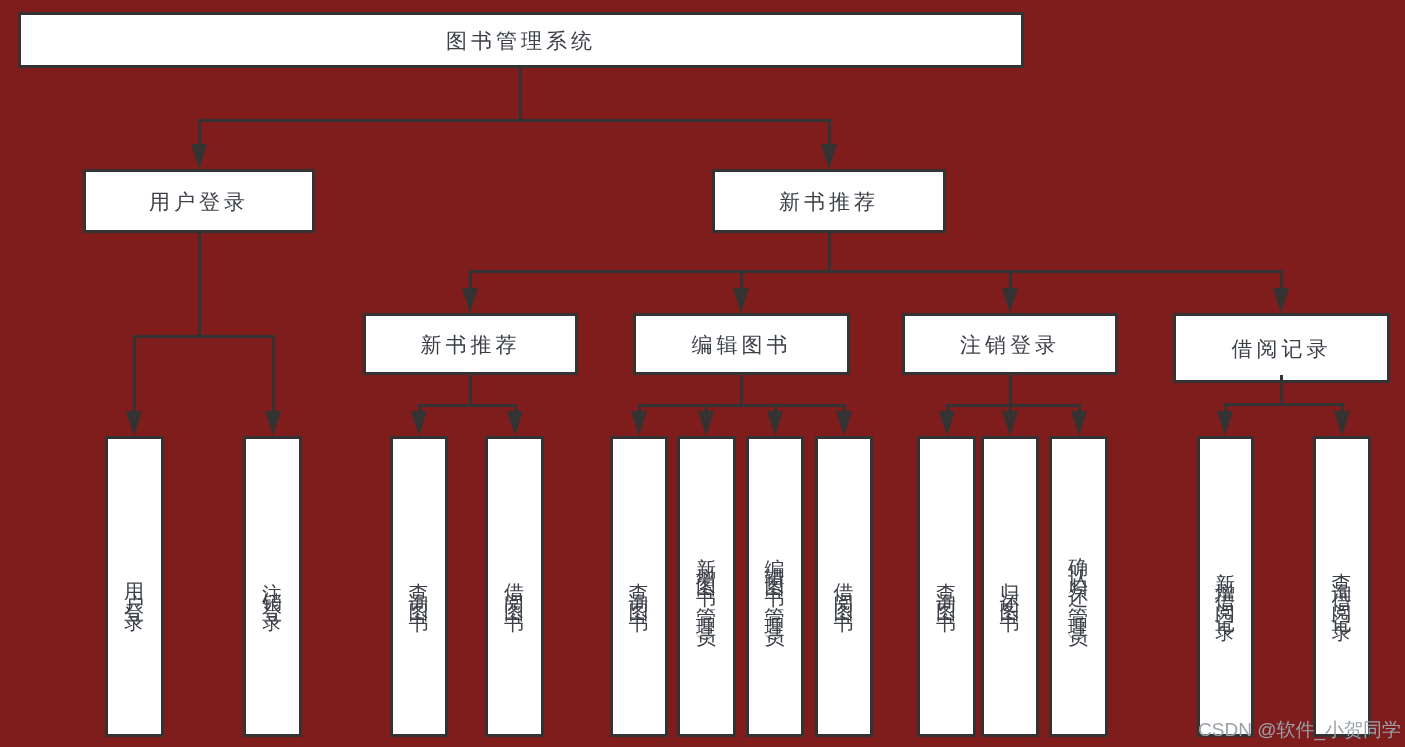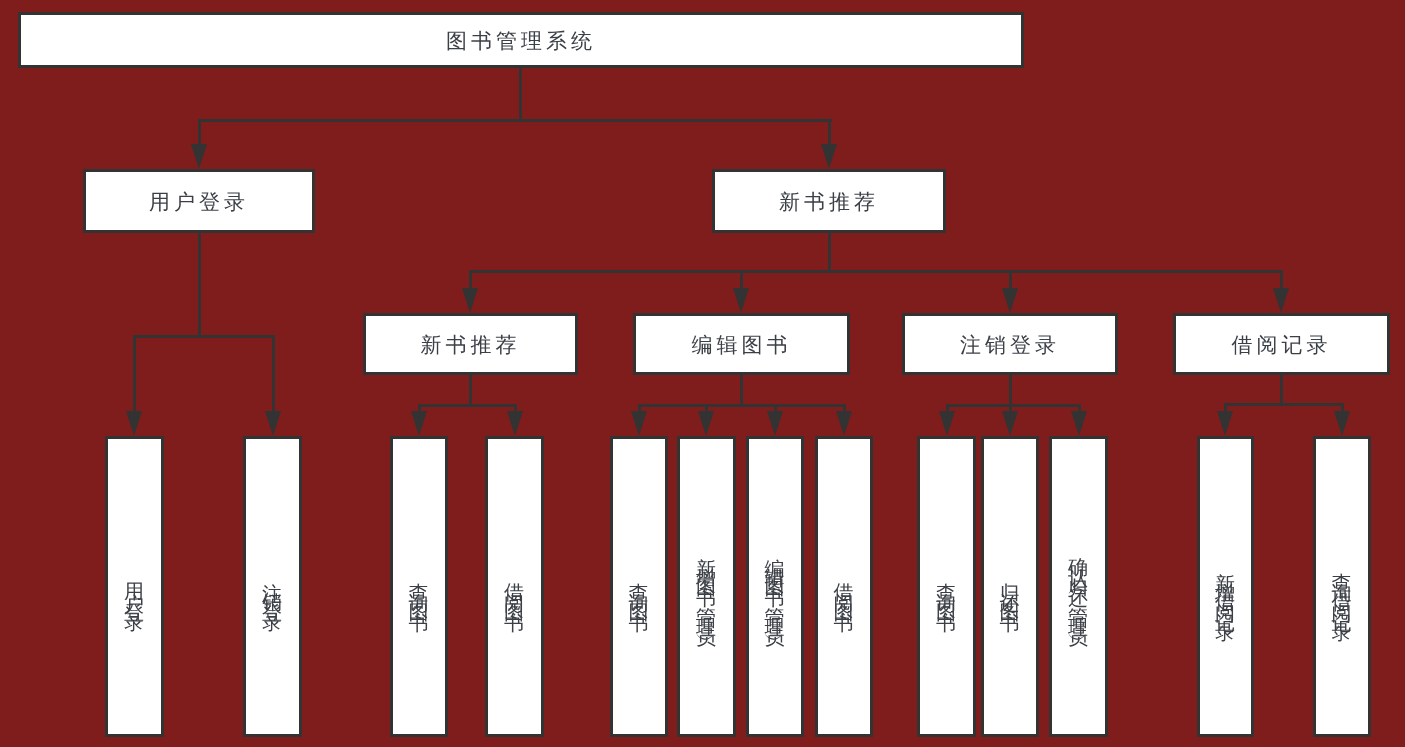--- a/index.html
+++ b/index.html
@@ -70,21 +70,21 @@
 
   <div class="node h" style="left:363px;top:313px;width:215px;height:62px">
     <span class="lbl">新书推荐</span>
   </div>
   <div class="node h" style="left:633px;top:313px;width:217px;height:62px">
     <span class="lbl">编辑图书</span>
   </div>
   <div class="node h" style="left:902px;top:313px;width:216px;height:62px">
     <span class="lbl">注销登录</span>
   </div>
-  <div class="node h" style="left:1173px;top:313px;width:217px;height:62px">
+  <div class="node h" style="left:1173px;top:313px;width:217px;height:70px">
     <span class="lbl">借阅记录</span>
   </div>
 
   <div class="node v" style="left:105px;top:436px;width:59px;height:301px">
     <span class="lbl">用户登录</span>
   </div>
   <div class="node v" style="left:243px;top:436px;width:59px;height:301px">
     <span class="lbl">注销登录</span>
   </div>
 
@@ -177,14 +177,15 @@
   <div class="vline" style="left:1078px;top:404px;height:10px"></div>
   <div class="arrow" style="left:1071px;top:411px"></div>
 
   <div class="vline" style="left:1280px;top:375px;height:31px"></div>
   <div class="hline" style="left:1224px;top:403px;width:120px"></div>
   <div class="vline" style="left:1224px;top:403px;height:11px"></div>
   <div class="arrow" style="left:1217px;top:411px"></div>
   <div class="vline" style="left:1341px;top:403px;height:11px"></div>
   <div class="arrow" style="left:1334px;top:411px"></div>
 
+  <div class="watermark">CSDN @软件_小贺同学</div>
 
 </div>
 
 </body></html>

